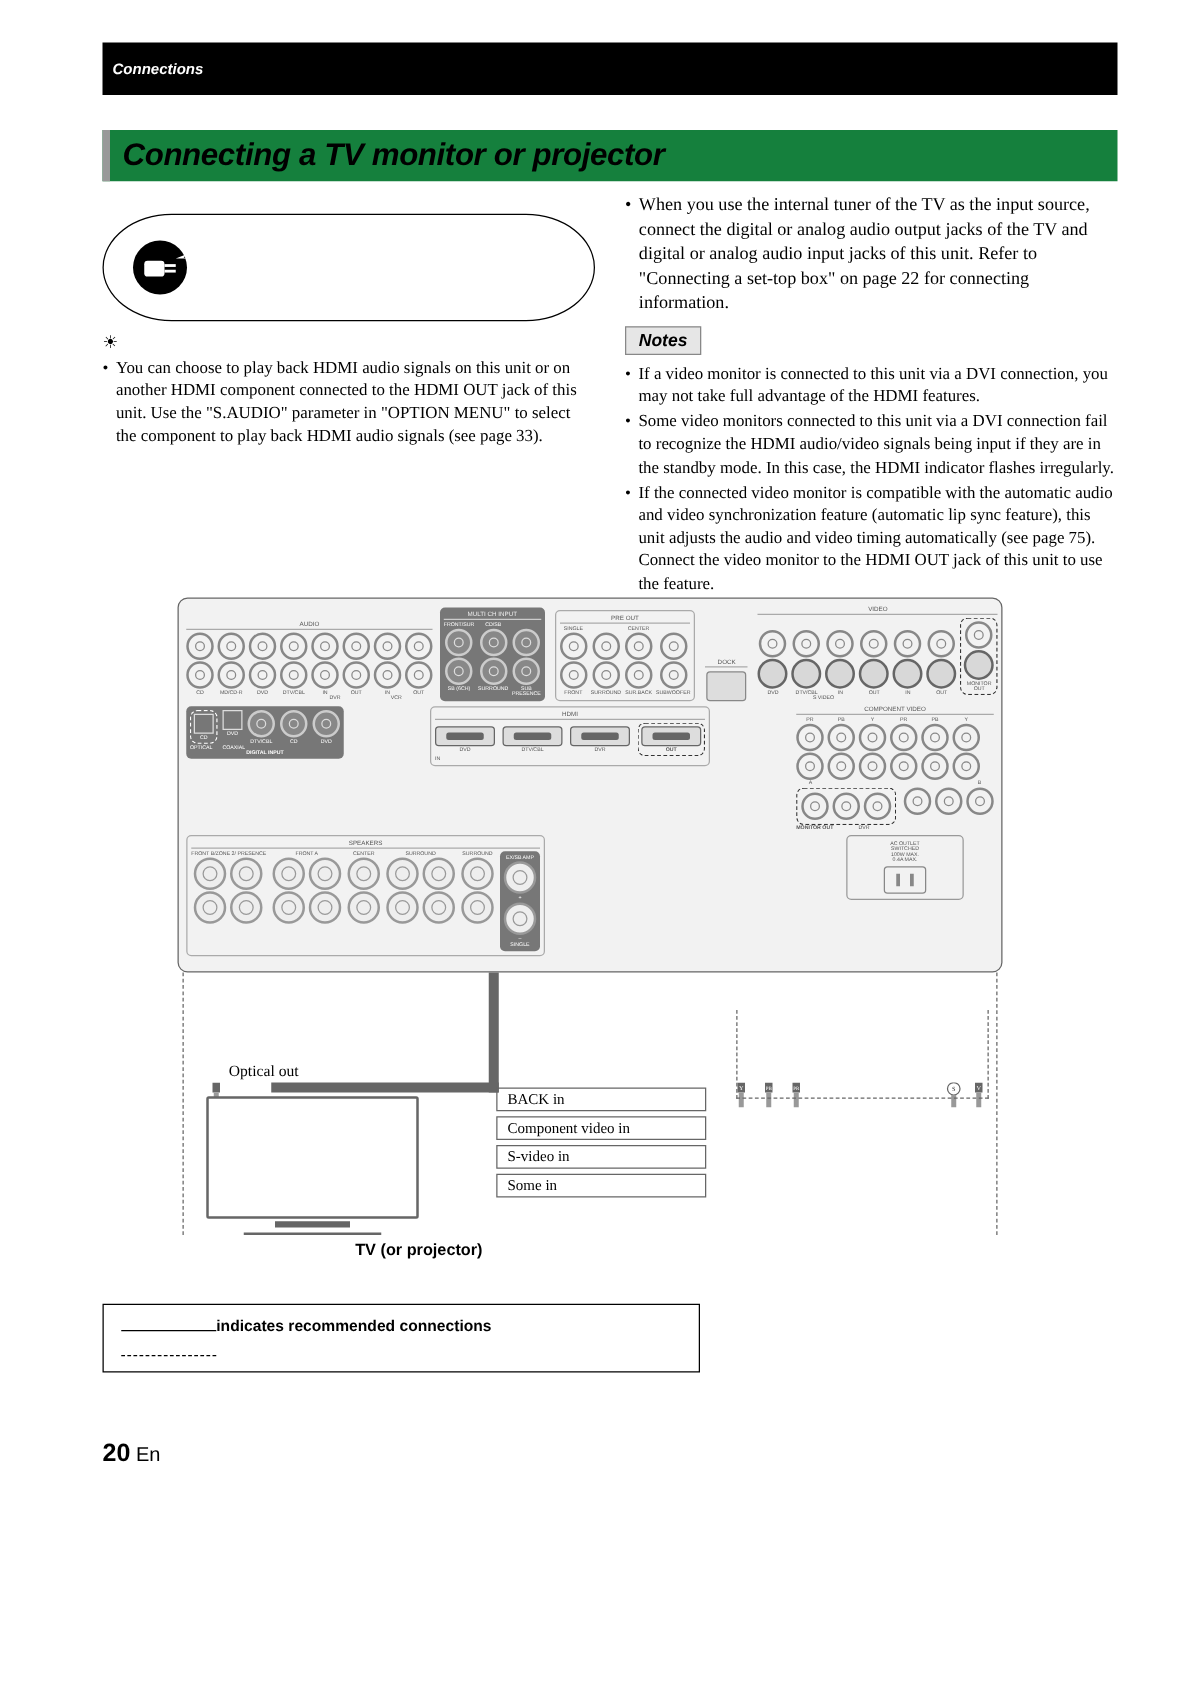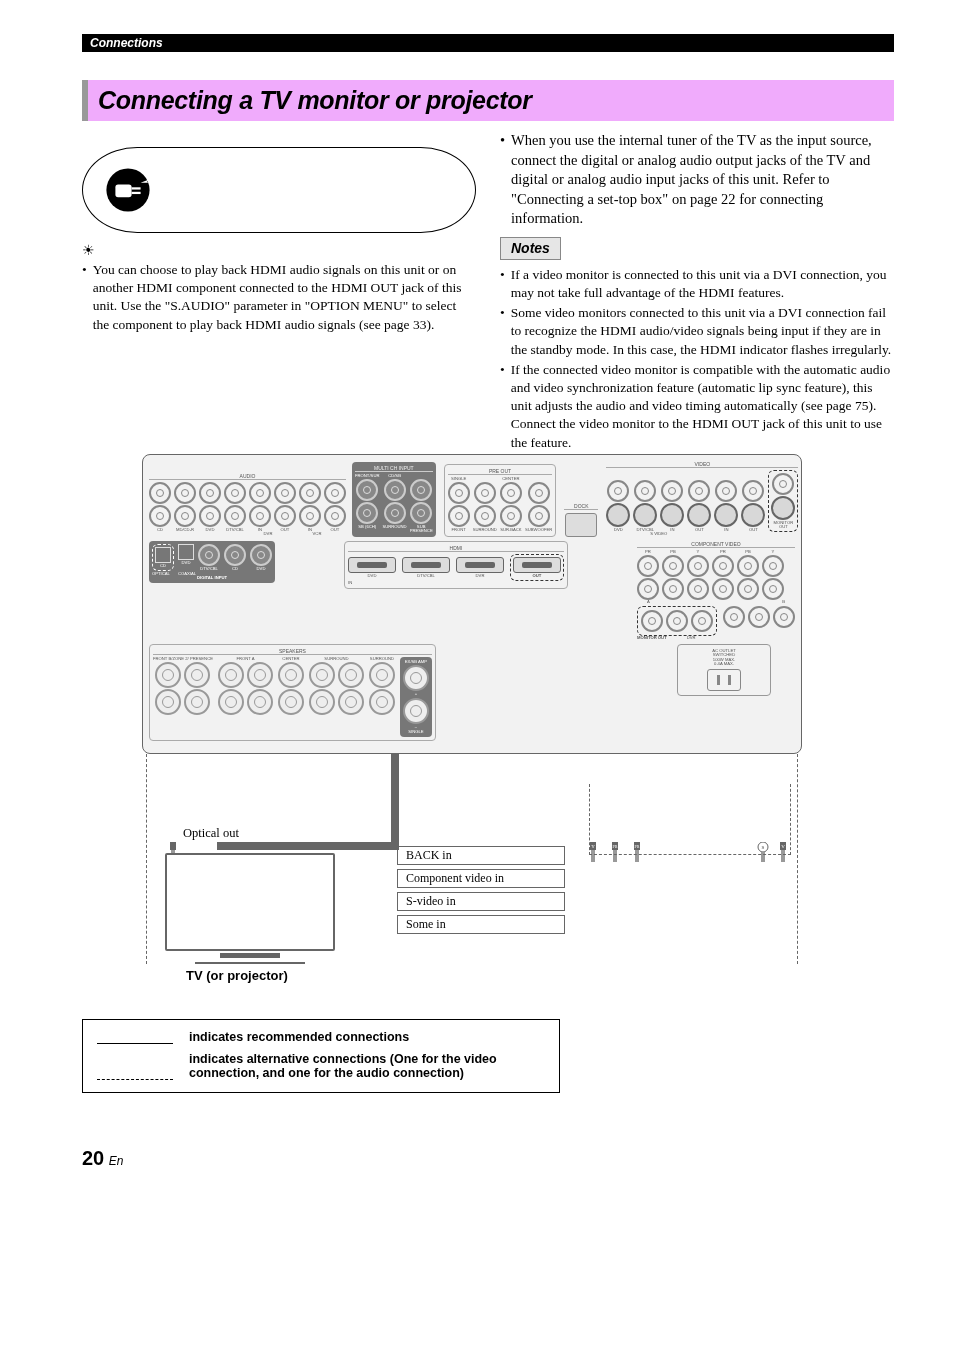--- a/index.html
+++ b/index.html
@@ -13,25 +13,25 @@
   .page {
     padding: 34px 60px 40px 82px;
   }
   .section-stripe {
     background: #000;
     color: #fff;
     font-family: Arial, Helvetica, sans-serif;
     font-weight: bold;
     font-style: italic;
     font-size: 12px;
-    padding: 2px 8px;
+    padding: 14px 8px;
     margin-bottom: 28px;
   }
   .title-bar {
-    background: #f0abfc;
+    background: #15803d;
     border-left: 6px solid #999;
     padding: 6px 10px;
     margin-bottom: 10px;
   }
   .title-bar h1 {
     margin: 0;
     font-family: Arial, Helvetica, sans-serif;
     font-style: italic;
     font-weight: bold;
     font-size: 25px;
@@ -138,30 +138,30 @@
 
   .legend-box{
     border:1px solid #000;
     margin-top: 36px;
     width: 448px;
     padding: 10px 14px 12px 14px;
     font-family: Arial, Helvetica, sans-serif;
     font-size:12.5px;
     font-weight:bold;
   }
-  .legend-row{display:flex;gap:16px;align-items:flex-end;margin-bottom:8px;}
+  .legend-row{display:flex;gap:0;align-items:center;margin-bottom:8px;}
   .legend-line{width:76px;border-top:1.5px solid #000;margin-top:8px;flex:0 0 auto;}
   .legend-dash{width:76px;border-top:1.5px dashed #000;margin-top:8px;flex:0 0 auto;}
 
   .page-num{
     margin-top: 54px;
     font-family: Arial, Helvetica, sans-serif;
   }
   .page-num .n{font-weight:bold;font-size:20px;}
-  .page-num .en{font-style:italic;font-size:12px;vertical-align:baseline;}
+  .page-num .en{font-size:16px;vertical-align:baseline;}
 
   .spacer{flex:1;}
   .col-stack{display:flex;flex-direction:column;align-items:center;gap:1px;}
   .jack-dark{width:18px;height:18px;border:2px solid #ccc;border-radius:50%;background:#888;display:flex;align-items:center;justify-content:center;}
   .jack-dark::after{content:"";width:6px;height:6px;border:1px solid #ddd;border-radius:50%;background:#888;}
   .svideo{width:20px;height:20px;border:2px solid #666;border-radius:50%;background:#d8d8d8;position:relative;}
   .tiny{font-size:4.2px;}
   .ac-box{border:1px solid #999;border-radius:4px;width:88px;text-align:center;padding:4px 2px;}
   .ac-socket{width:32px;height:20px;border:1px solid #888;margin:3px auto 0;border-radius:3px;position:relative;}
   .ac-socket::before,.ac-socket::after{content:"";position:absolute;width:3px;height:10px;background:#888;top:5px;}
@@ -624,31 +624,30 @@
         <div class="conn-label">S-video in</div>
         <div class="conn-label">Some in</div>
       </div>
 
       <div class="tv-box">
         <div class="tv-screen"></div>
         <div class="tv-base"></div>
         <div class="tv-stand"></div>
       </div>
     </div>
-    <div class="tv-caption" style="margin-left:44px;text-align:left;width:200px">TV (or projector)</div>
+    <div class="tv-caption" style="margin-left:44px;text-align:right;width:200px">TV (or projector)</div>
   </div>
 
   <div class="legend-box">
     <div class="legend-row">
       <div class="legend-line"></div>
       <div>indicates recommended connections</div>
     </div>
     <div class="legend-row" style="margin-bottom:0">
       <div class="legend-dash"></div>
-      <div>indicates alternative connections (One for the video connection, and one for the audio connection)</div>
     </div>
   </div>
 
   <div class="page-num">
     <span class="n">20</span>
     <span class="en">En</span>
   </div>
 
 </div>
 

